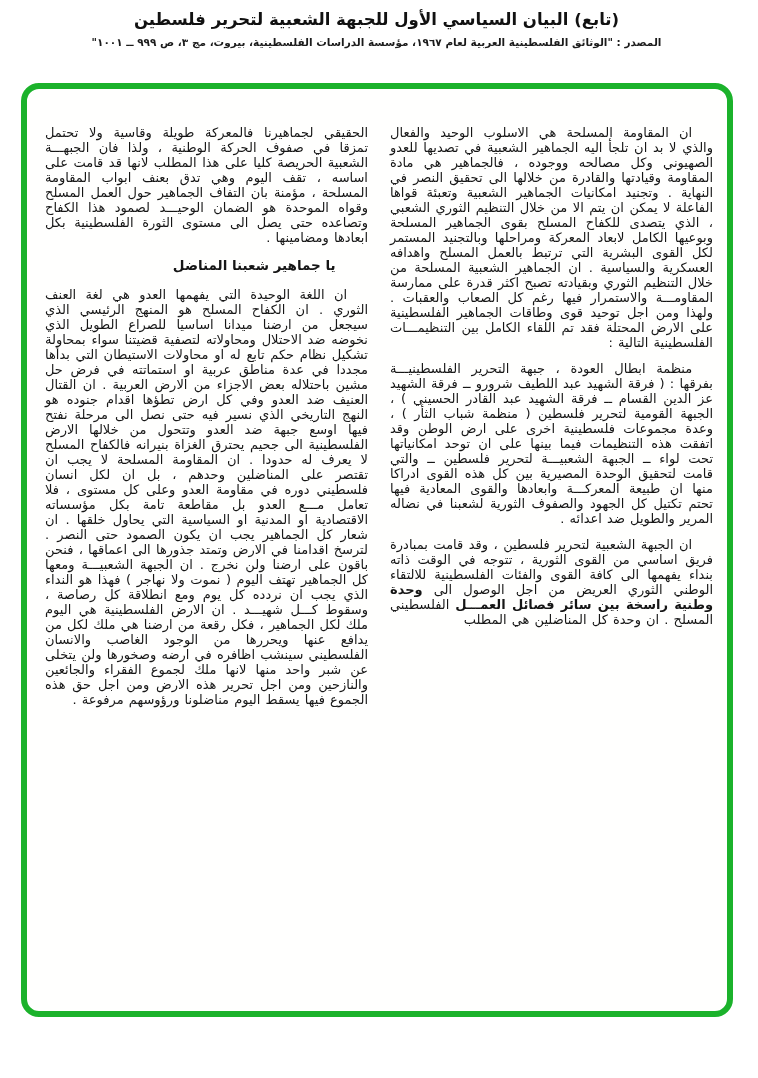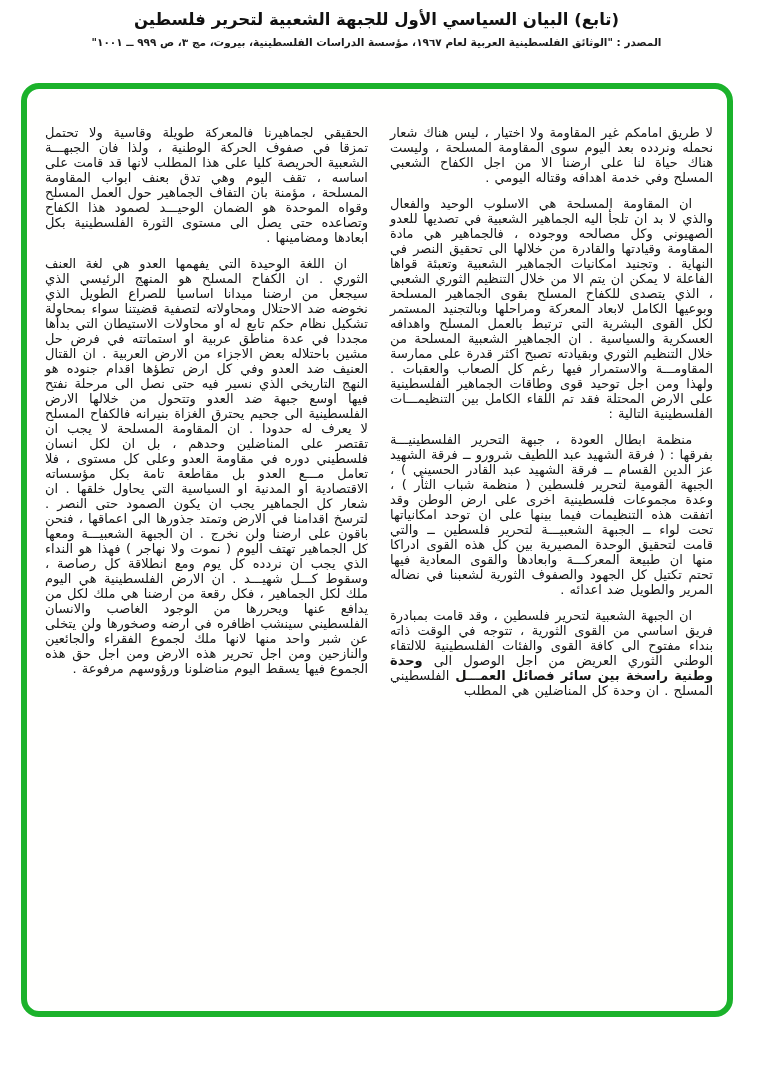--- a/index.html
+++ b/index.html
@@ -83,25 +83,25 @@
 
 <header class="doc-header">
   <h1 class="doc-title">(تابع) البيان السياسي الأول للجبهة الشعبية لتحرير فلسطين</h1>
   <p class="doc-source">المصدر : "الوثائق الفلسطينية العربية لعام ١٩٦٧، مؤسسة الدراسات الفلسطينية، بيروت، مج ٣، ص ٩٩٩ ــ ١٠٠١"</p>
 </header>
 
 <div class="frame">
   <div class="cols">
 
     <div class="col">
-      <p>لا طريق امامكم غير المقاومة ولا اختيار ، ليس هناك شعار نحمله ونردده بعد اليوم سوى المقاومة المسلحة ، وليست هناك حياة لنا على ارضنا الا من اجل الكفاح الشعبي المسلح وفي خدمة اهدافه وقتاله اليومي .</p>
       <p class="indent">ان المقاومة المسلحة هي الاسلوب الوحيد والفعال والذي لا بد ان تلجأ اليه الجماهير الشعبية في تصديها للعدو الصهيوني وكل مصالحه ووجوده ، فالجماهير هي مادة المقاومة وقيادتها والقادرة من خلالها الى تحقيق النصر في النهاية . وتجنيد امكانيات الجماهير الشعبية وتعبئة قواها الفاعلة لا يمكن ان يتم الا من خلال التنظيم الثوري الشعبي ، الذي يتصدى للكفاح المسلح بقوى الجماهير المسلحة وبوعيها الكامل لابعاد المعركة ومراحلها وبالتجنيد المستمر لكل القوى البشرية التي ترتبط بالعمل المسلح واهدافه العسكرية والسياسية . ان الجماهير الشعبية المسلحة من خلال التنظيم الثوري وبقيادته تصبح اكثر قدرة على ممارسة المقاومـــة والاستمرار فيها رغم كل الصعاب والعقبات . ولهذا ومن اجل توحيد قوى وطاقات الجماهير الفلسطينية على الارض المحتلة فقد تم اللقاء الكامل بين التنظيمـــات الفلسطينية التالية :</p>
       <p class="indent">منظمة ابطال العودة ، جبهة التحرير الفلسطينيـــة بفرقها : ( فرقة الشهيد عبد اللطيف شرورو ــ فرقة الشهيد عز الدين القسام ــ فرقة الشهيد عبد القادر الحسيني ) ، الجبهة القومية لتحرير فلسطين ( منظمة شباب الثأر ) ، وعدة مجموعات فلسطينية اخرى على ارض الوطن وقد اتفقت هذه التنظيمات فيما بينها على ان توحد امكانياتها تحت لواء ــ الجبهة الشعبيـــة لتحرير فلسطين ــ والتي قامت لتحقيق الوحدة المصيرية بين كل هذه القوى ادراكا منها ان طبيعة المعركـــة وابعادها والقوى المعادية فيها تحتم تكتيل كل الجهود والصفوف الثورية لشعبنا في نضاله المرير والطويل ضد اعدائه .</p>
-      <p class="indent"><span>ان الجبهة الشعبية لتحرير فلسطين ، وقد قامت بمبادرة فريق اساسي من القوى الثورية ، تتوجه في الوقت ذاته بنداء مفتوح الى كافة القوى والفئات الفلسطينية للالتقاء الوطني الثوري العريض من اجل الوصول الى </span><span class="bold-phrase">وحدة وطنية راسخة بين سائر فصائل العمـــل</span><span> الفلسطيني المسلح . ان وحدة كل المناضلين هي المطلب</span></p>
+      <p class="indent"><span>ان الجبهة الشعبية لتحرير فلسطين ، وقد قامت بمبادرة فريق اساسي من القوى الثورية ، تتوجه في الوقت ذاته بنداء يفهمها الى كافة القوى والفئات الفلسطينية للالتقاء الوطني الثوري العريض من اجل الوصول الى </span><span class="bold-phrase">وحدة وطنية راسخة بين سائر فصائل العمـــل</span><span> الفلسطيني المسلح . ان وحدة كل المناضلين هي المطلب</span></p>
     </div>
 
     <div class="col">
       <p>الحقيقي لجماهيرنا فالمعركة طويلة وقاسية ولا تحتمل تمزقا في صفوف الحركة الوطنية ، ولذا فان الجبهـــة الشعبية الحريصة كليا على هذا المطلب لانها قد قامت على اساسه ، تقف اليوم وهي تدق بعنف ابواب المقاومة المسلحة ، مؤمنة بان التفاف الجماهير حول العمل المسلح وقواه الموحدة هو الضمان الوحيـــد لصمود هذا الكفاح وتصاعده حتى يصل الى مستوى الثورة الفلسطينية بكل ابعادها ومضامينها .</p>
+      <h2 class="subheading">يا جماهير شعبنا المناضل</h2>
       <p class="indent">ان اللغة الوحيدة التي يفهمها العدو هي لغة العنف الثوري . ان الكفاح المسلح هو المنهج الرئيسي الذي سيجعل من ارضنا ميدانا اساسيا للصراع الطويل الذي نخوضه ضد الاحتلال ومحاولاته لتصفية قضيتنا سواء بمحاولة تشكيل نظام حكم تابع له او محاولات الاستيطان التي بدأها مجددا في عدة مناطق عربية او استماتته في فرض حل مشين باحتلاله بعض الاجزاء من الارض العربية . ان القتال العنيف ضد العدو وفي كل ارض تطؤها اقدام جنوده هو النهج التاريخي الذي نسير فيه حتى نصل الى مرحلة نفتح فيها اوسع جبهة ضد العدو وتتحول من خلالها الارض الفلسطينية الى جحيم يحترق الغزاة بنيرانه فالكفاح المسلح لا يعرف له حدودا . ان المقاومة المسلحة لا يجب ان تقتصر على المناضلين وحدهم ، بل ان لكل انسان فلسطيني دوره في مقاومة العدو وعلى كل مستوى ، فلا تعامل مـــع العدو بل مقاطعة تامة بكل مؤسساته الاقتصادية او المدنية او السياسية التي يحاول خلقها . ان شعار كل الجماهير يجب ان يكون الصمود حتى النصر . لترسخ اقدامنا في الارض وتمتد جذورها الى اعماقها ، فنحن باقون على ارضنا ولن نخرج . ان الجبهة الشعبيـــة ومعها كل الجماهير تهتف اليوم ( نموت ولا نهاجر ) فهذا هو النداء الذي يجب ان نردده كل يوم ومع انطلاقة كل رصاصة ، وسقوط كـــل شهيـــد . ان الارض الفلسطينية هي اليوم ملك لكل الجماهير ، فكل رقعة من ارضنا هي ملك لكل من يدافع عنها ويحررها من الوجود الغاصب والانسان الفلسطيني سينشب اظافره في ارضه وصخورها ولن يتخلى عن شبر واحد منها لانها ملك لجموع الفقراء والجائعين والنازحين ومن اجل تحرير هذه الارض ومن اجل حق هذه الجموع فيها يسقط اليوم مناضلونا ورؤوسهم مرفوعة .</p>
     </div>
 
   </div>
 </div>
 
 </body></html>

